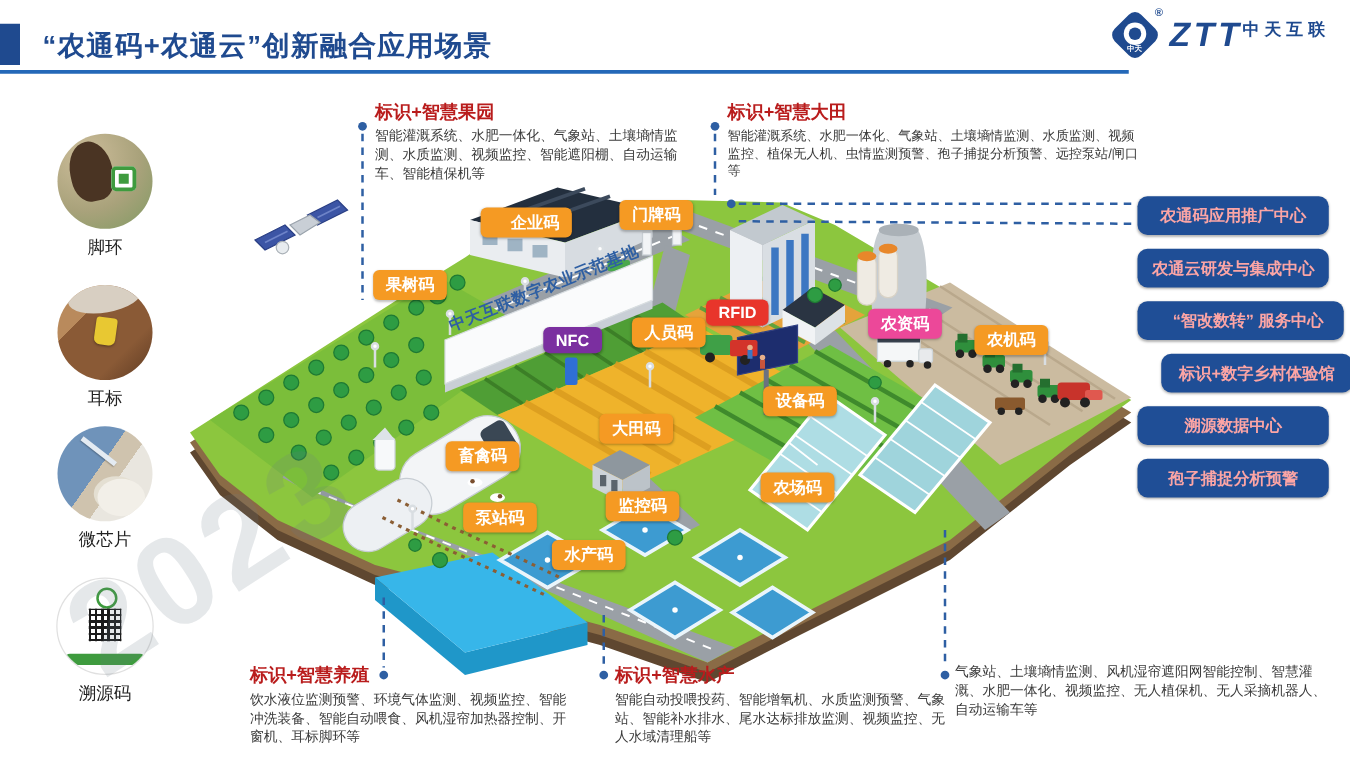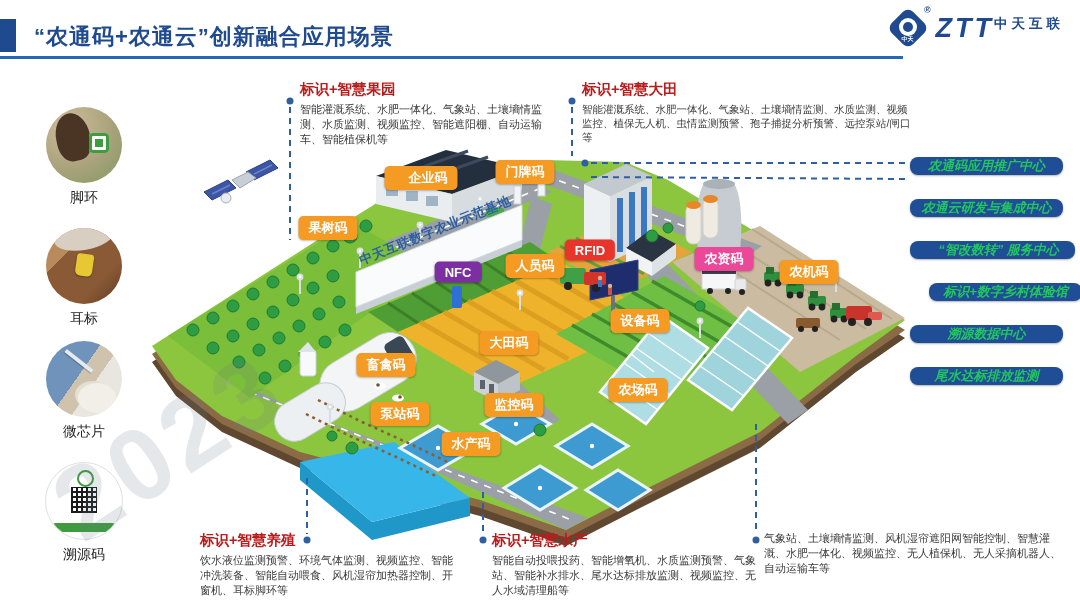--- a/index.html
+++ b/index.html
@@ -57,24 +57,24 @@
   .wall-text{position:absolute;left:360px;top:252px;width:176px;z-index:2;
      transform:rotate(-22deg);transform-origin:left center;
      font-size:13px;font-weight:bold;color:#2E5FA3;letter-spacing:.5px;white-space:nowrap;}
   .map-tag{position:absolute;transform:translate(-50%,-50%);z-index:5;
      background:#F59A23;color:#fff;font-size:13px;font-weight:bold;white-space:nowrap;
      padding:3px 10px;border-radius:5px;box-shadow:0 1px 2px rgba(0,0,0,.25);}
   .watermark{position:absolute;left:44px;top:388px;z-index:6;pointer-events:none;
      font-size:102px;font-weight:bold;color:#6a7a86;opacity:.17;transform:rotate(-33deg);letter-spacing:6px;}
 
   
-  .rp-btn{position:absolute;left:910px;width:153px;height:18px;z-index:7;
-     background:#1F4E96;color:#22c55e;font-size:13px;font-weight:bold;
+  .rp-btn{position:absolute;left:910px;width:153px;height:31px;z-index:7;
+     background:#1F4E96;color:#fca5a5;font-size:13px;font-weight:bold;
      border-radius:8px;display:flex;align-items:center;justify-content:center;
-     box-shadow:0 1px 2px rgba(0,0,0,.3);cursor:pointer;white-space:nowrap;font-style:italic;}
+     box-shadow:0 1px 2px rgba(0,0,0,.3);cursor:pointer;white-space:nowrap;}
 </style>
 </head>
 <body>
 
 <div class="slide">
 
   <div class="accent-square"></div>
   <div class="page-title">“农通码+农通云”创新融合应用场景</div>
   <div class="head-rule"></div>
   <div class="logo">
@@ -493,15 +493,15 @@
     <div class="map-tag" style="left: 638px; top: 390px; background: rgb(245, 154, 35);">农场码</div>
     <div class="map-tag" style="left: 400px; top: 414px; background: rgb(245, 154, 35);">泵站码</div>
     <div class="map-tag" style="left: 514px; top: 405px; background: rgb(245, 154, 35);">监控码</div>
     <div class="map-tag" style="left: 471px; top: 444px; background: rgb(245, 154, 35);">水产码</div>
 
   <div class="rp-btn" style="top: 157px;">农通码应用推广中心</div>
     <div class="rp-btn" style="top: 199px;">农通云研发与集成中心</div>
     <div class="rp-btn" style="top: 241px; padding-left: 12px;">“智改数转” 服务中心</div>
     <div class="rp-btn" style="top: 283px; margin-left: 19px;">标识+数字乡村体验馆</div>
     <div class="rp-btn" style="top: 325px;">溯源数据中心</div>
-    <div class="rp-btn" style="top: 367px;">尾水达标排放监测</div>
+    <div class="rp-btn" style="top: 367px;">孢子捕捉分析预警</div>
 
 </div>
 
 </body></html>

